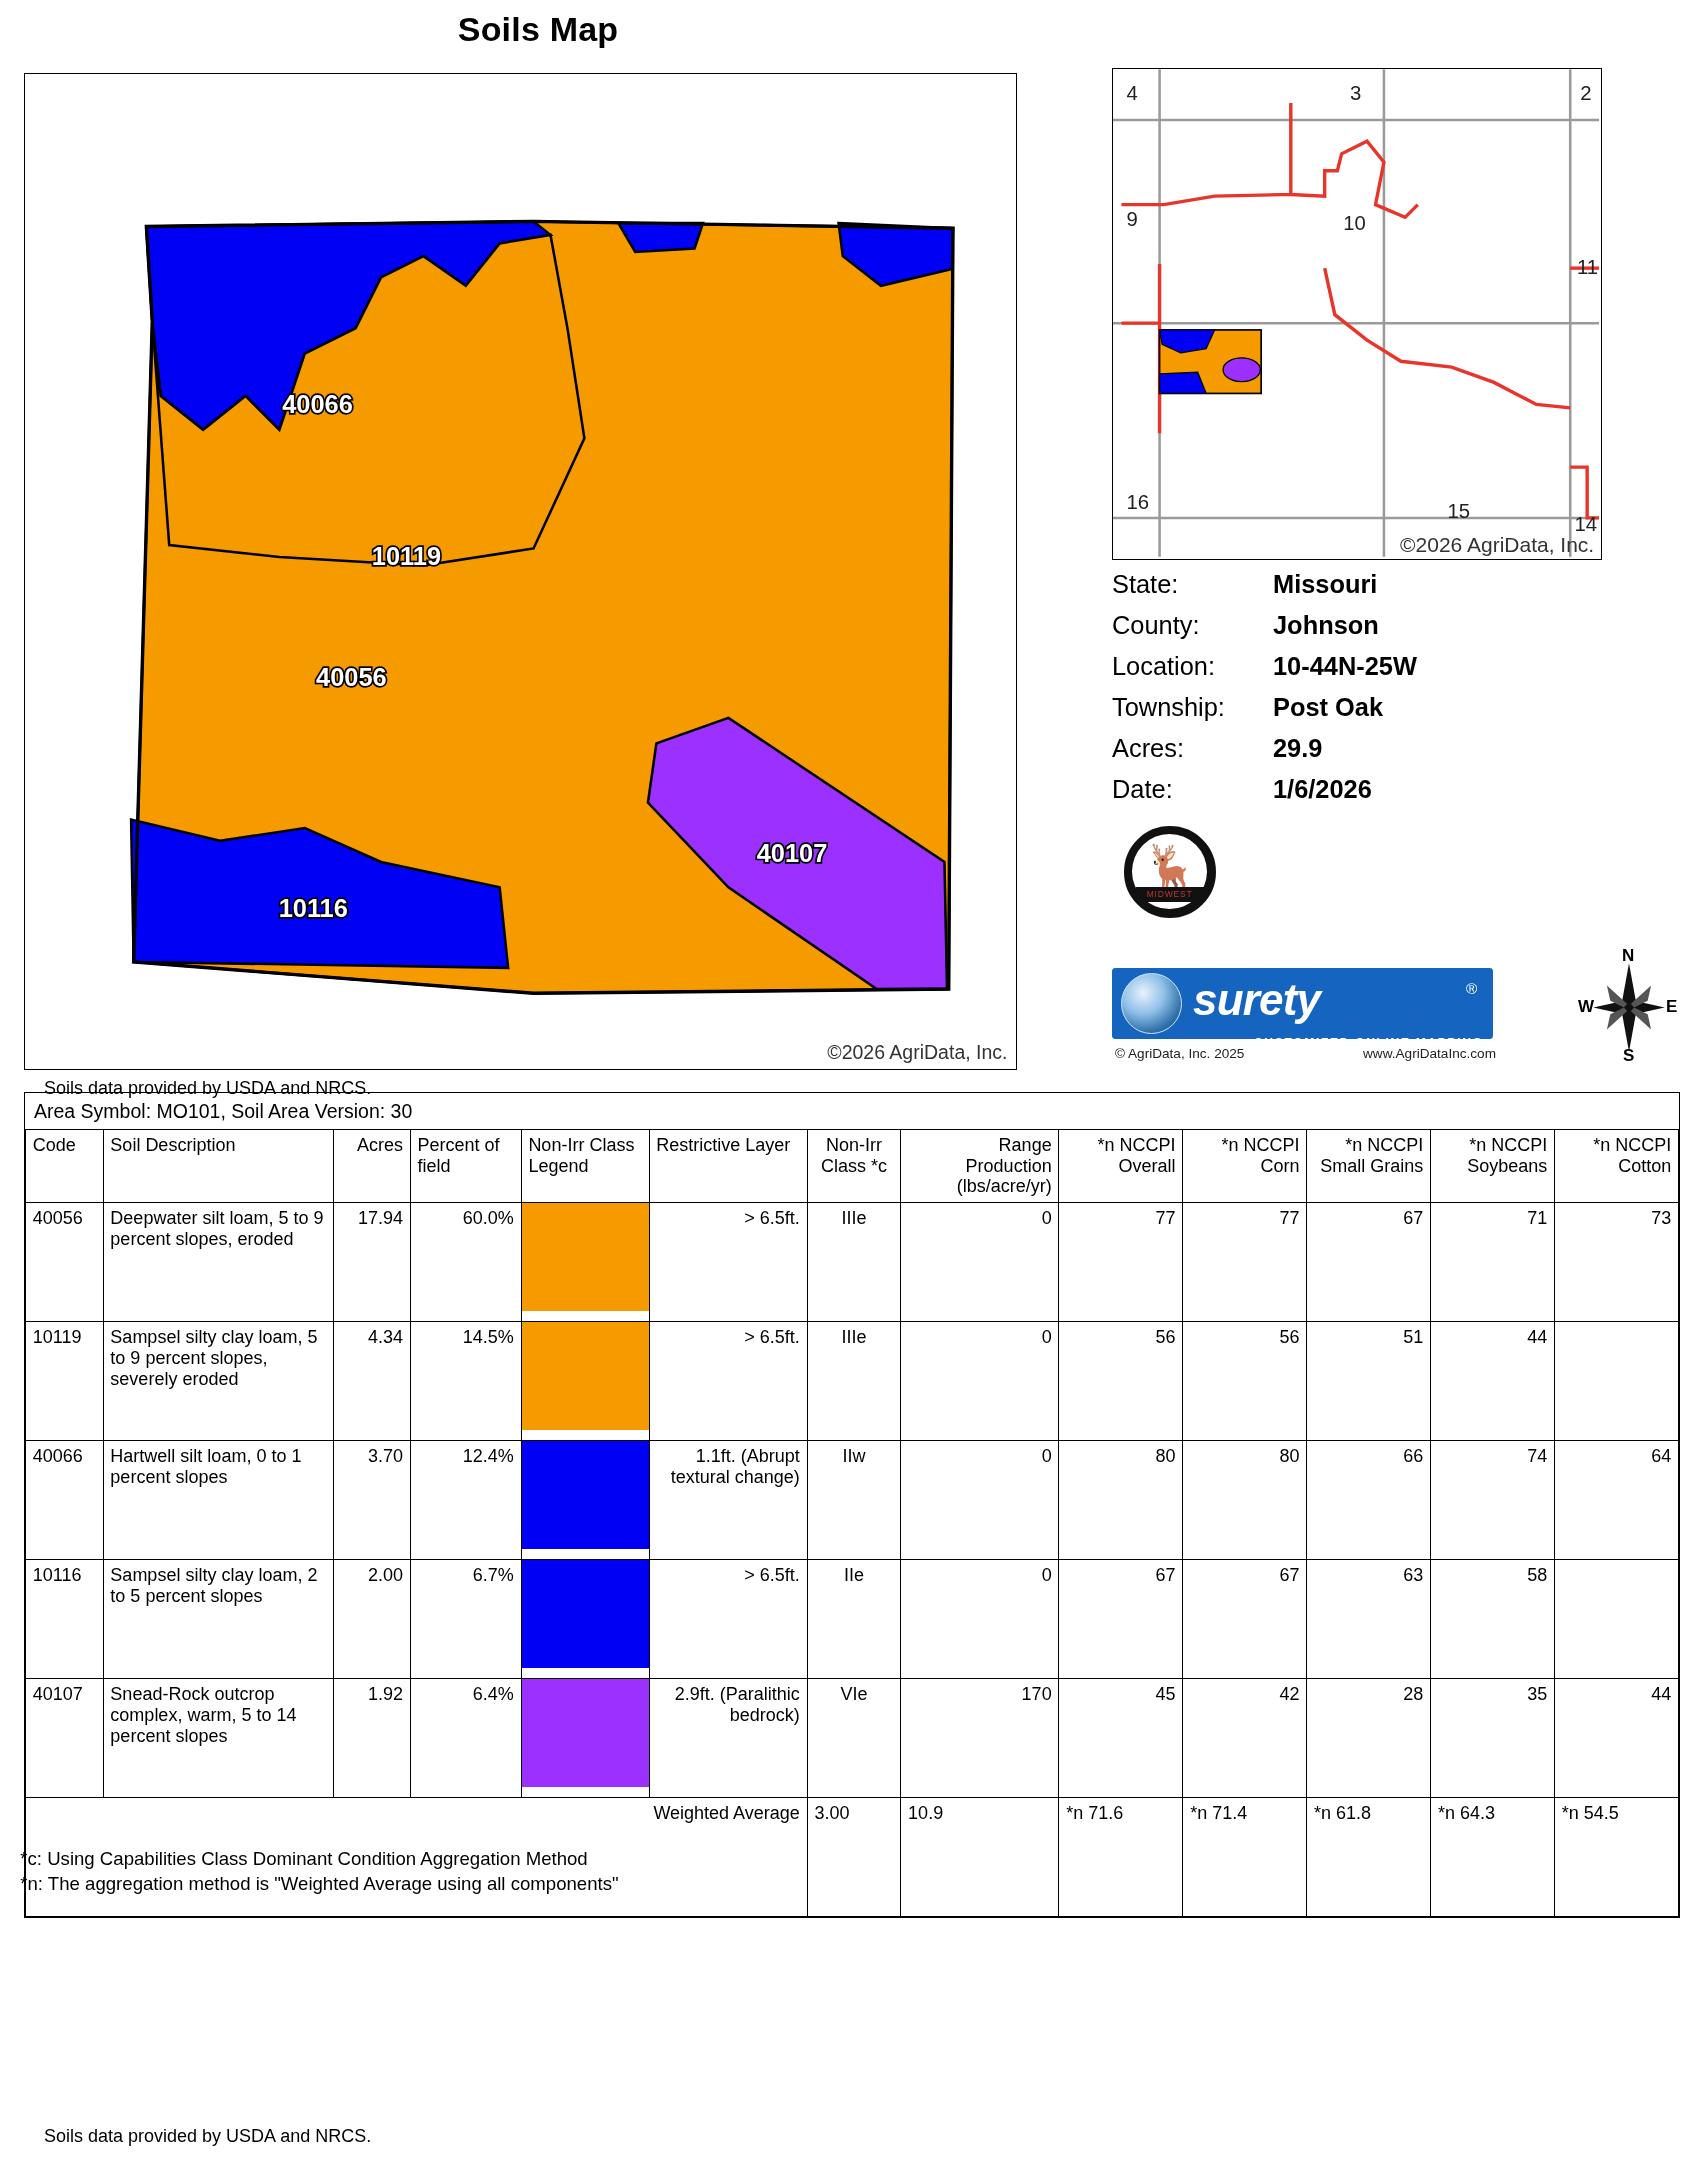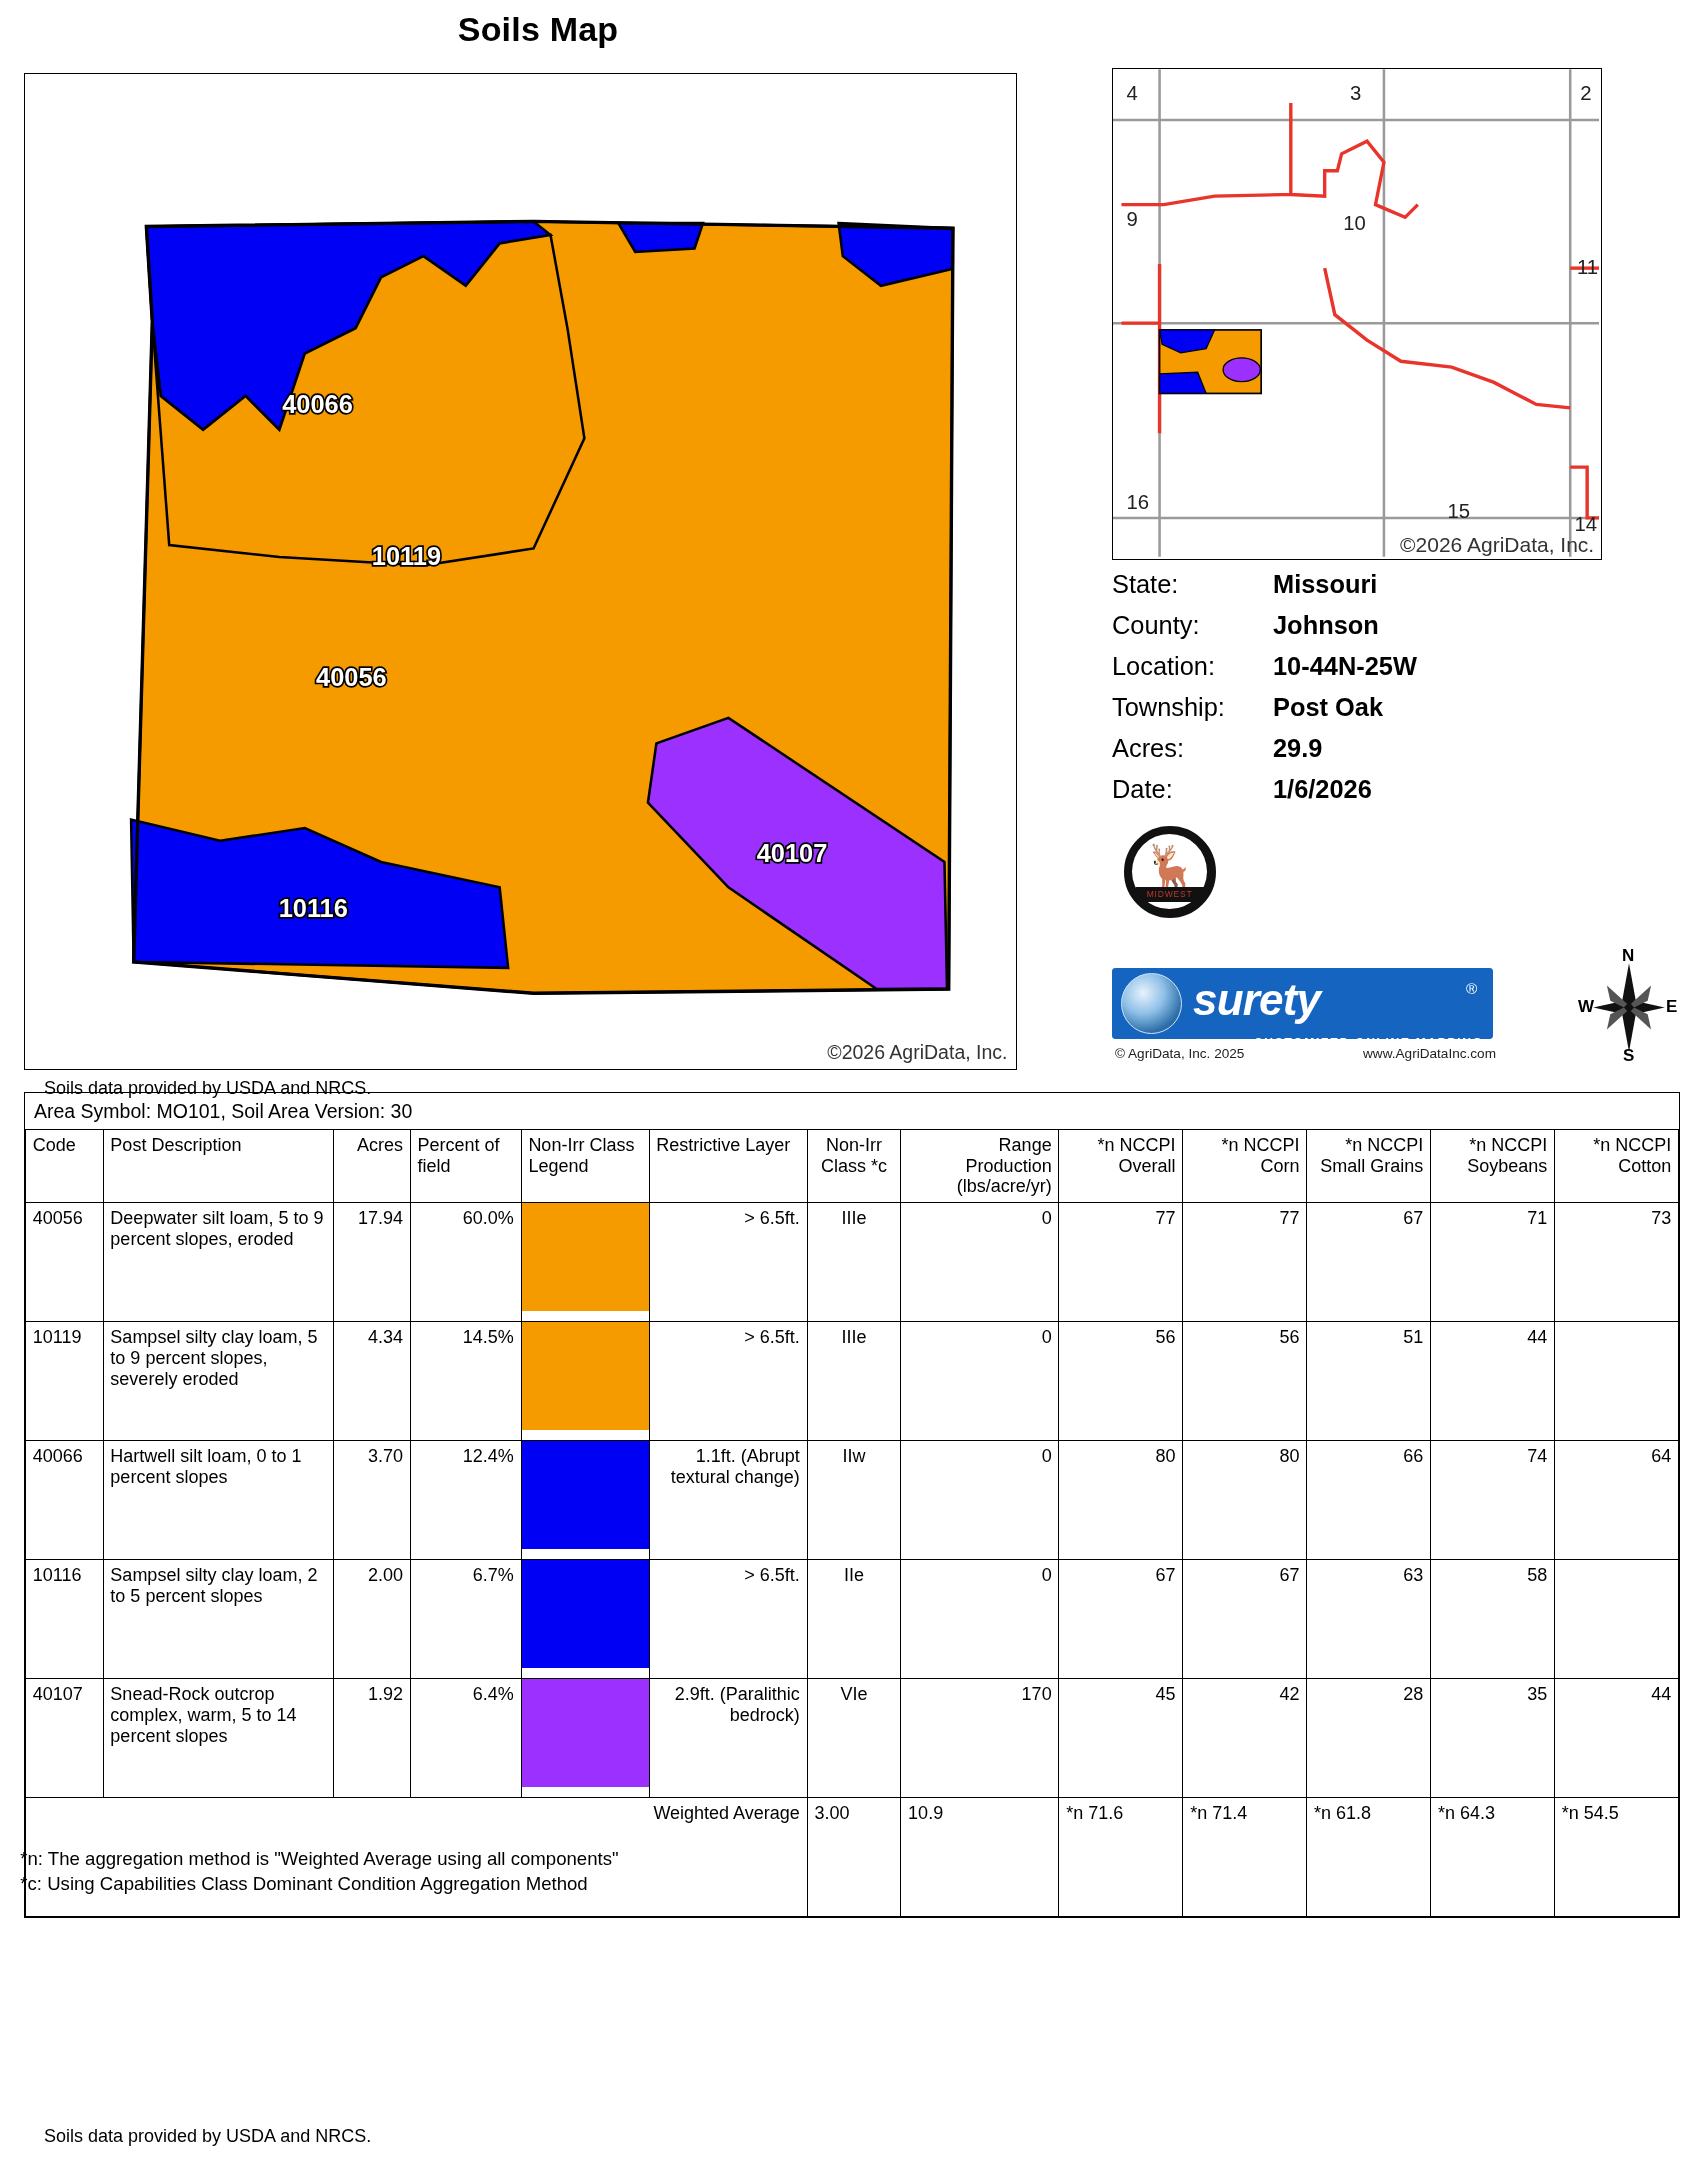--- a/index.html
+++ b/index.html
@@ -355,21 +355,21 @@
   </div>
 
   <div class="tbl-wrap">
     <table class="soils">
       <thead>
         <tr>
           <th class="area-symbol" colspan="13">Area Symbol: MO101, Soil Area Version: 30</th>
         </tr>
         <tr>
           <th class="c-code">Code</th>
-          <th class="c-desc">Post Description</th>
+          <th class="c-desc">Soil Description</th>
           <th class="c-acres">Acres</th>
           <th class="c-pct">Percent of field</th>
           <th class="c-legend">Non-Irr Class Legend</th>
           <th class="c-rest">Restrictive Layer</th>
           <th class="c-nirr">Non-Irr Class *c</th>
           <th class="c-range">Range Production (lbs/acre/yr)</th>
           <th class="c-n">*n NCCPI Overall</th>
           <th class="c-n">*n NCCPI Corn</th>
           <th class="c-n">*n NCCPI Small Grains</th>
           <th class="c-n">*n NCCPI Soybeans</th>
@@ -470,18 +470,18 @@
           <td>*n 71.4</td>
           <td>*n 61.8</td>
           <td>*n 64.3</td>
           <td>*n 54.5</td>
         </tr>
       </tbody>
     </table>
   </div>
 
   <div class="notes">
+    <div>*c: Using Capabilities Class Dominant Condition Aggregation Method</div>
     <div>*n: The aggregation method is "Weighted Average using all components"</div>
-    <div>*c: Using Capabilities Class Dominant Condition Aggregation Method</div>
   </div>
 
 </div>
 
 
 </body></html>

